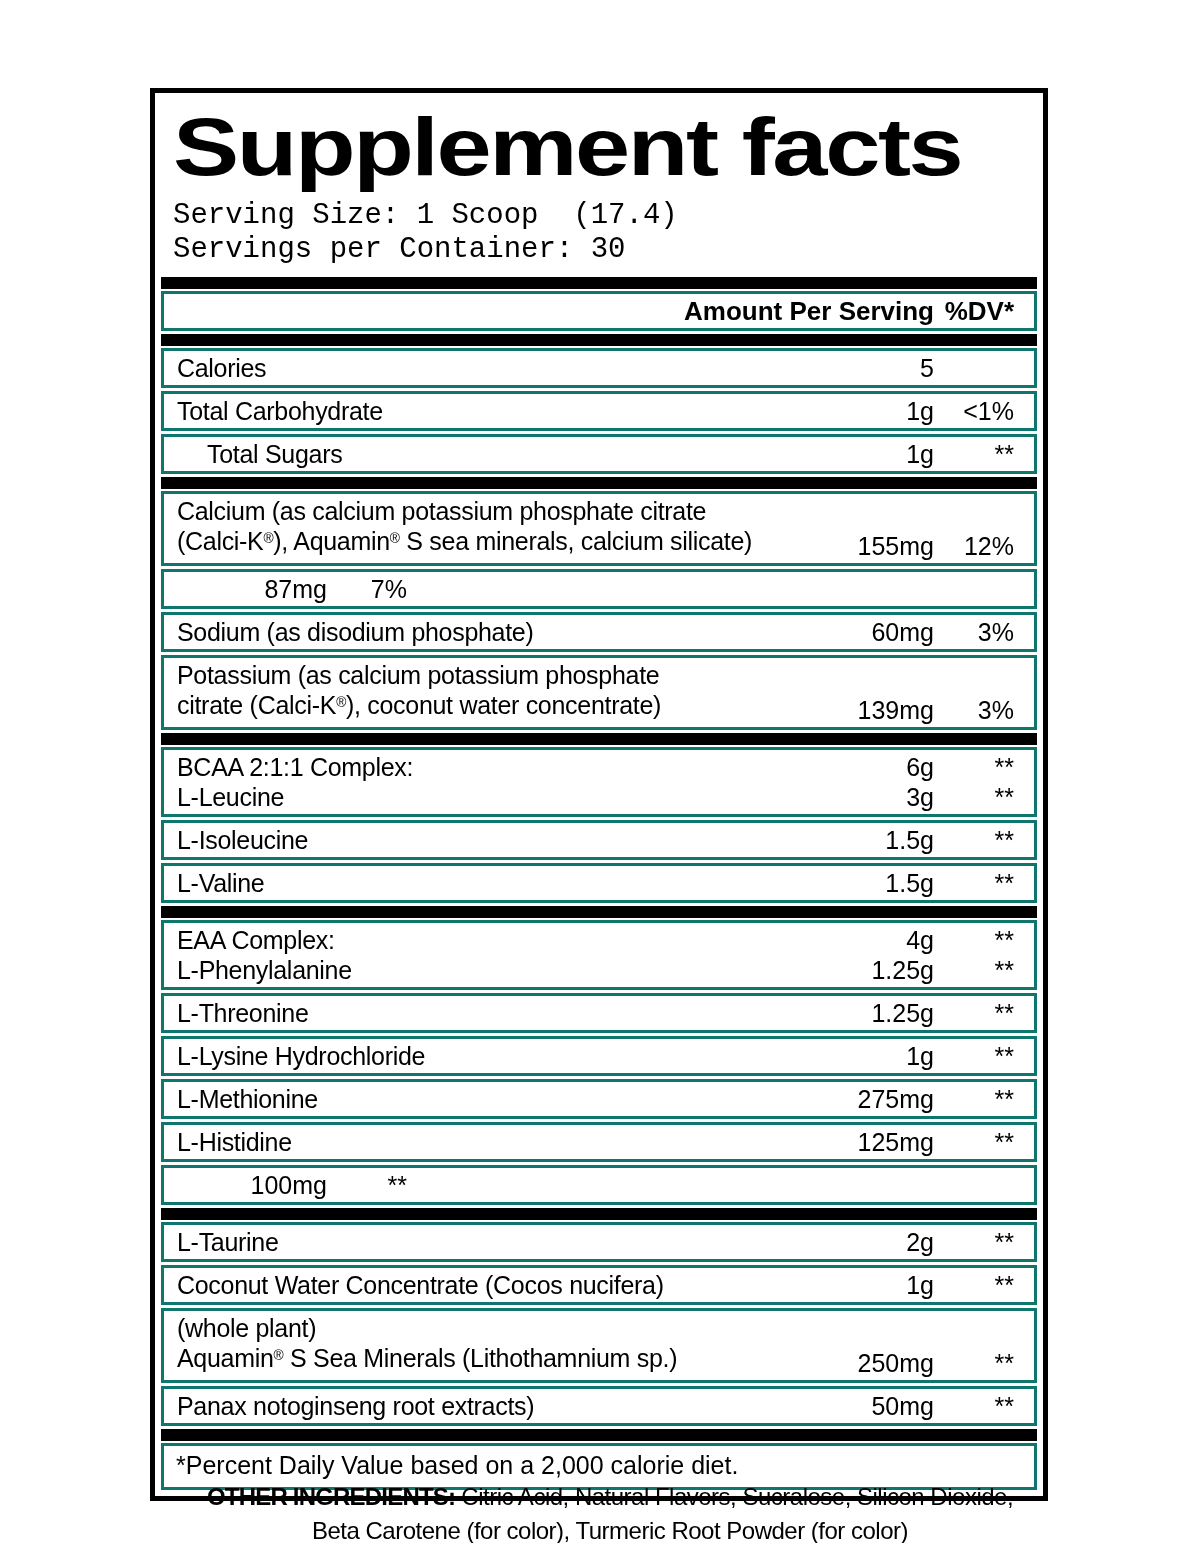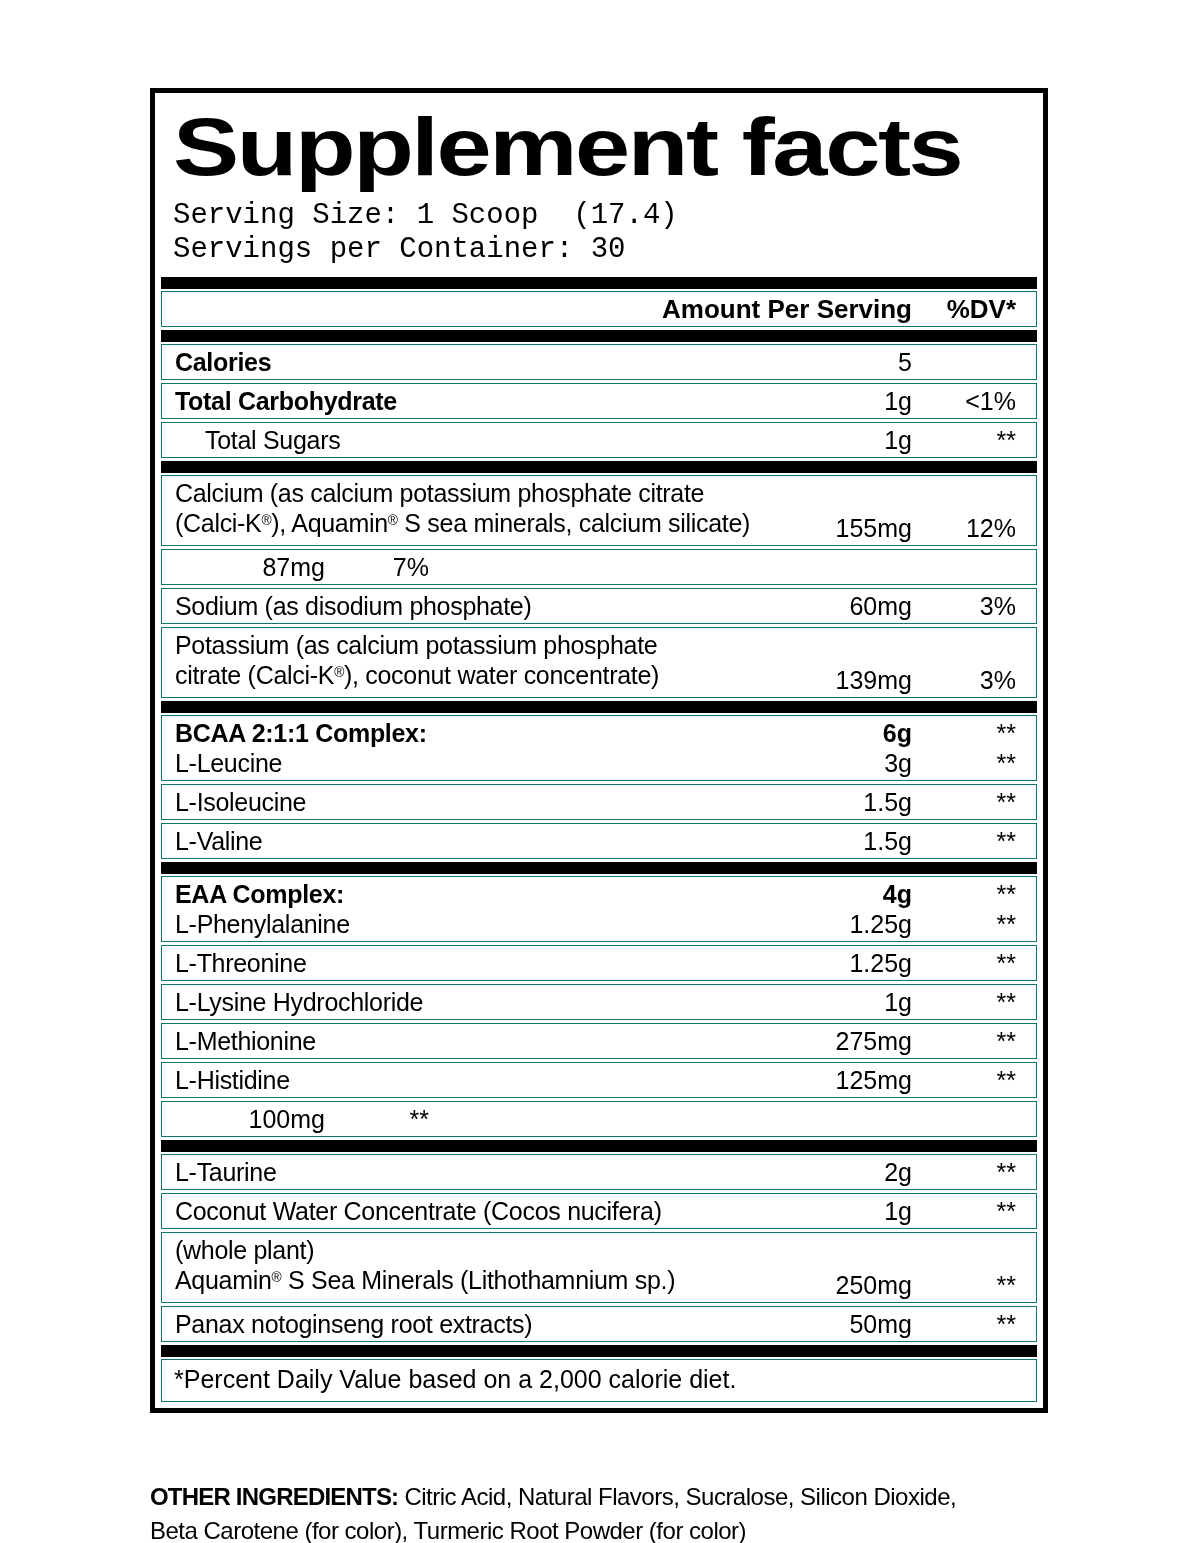--- a/index.html
+++ b/index.html
@@ -38,41 +38,41 @@
   .serving-line {
     font-size: 29px;
     line-height: 34px;
     white-space: pre;
     font-family: Liberation Mono, monospace;
   }
 
   
   .bar { height: 12px; background: #000; margin: 2px 0; }
   .box {
-    border: 1px solid #0f766e;
+    border: 3px solid #0f766e;
     background: #fff;
     padding: 2px 0;
     margin-bottom: 3px;
   }
   .box:last-child { margin-bottom: 0; }
 
   
   .row {
     display: flex;
     align-items: flex-end;
     padding-left: 13px;
     font-size: 25px;
     line-height: 30px;
   }
   .row-name { flex: 1; min-width: 0; letter-spacing: -0.3px; }
   .row-name .nm-line { white-space: nowrap; }
   .row-name.indent { padding-left: 30px; }
   .row-amount { width: 150px; text-align: right; flex-shrink: 0; white-space: nowrap; }
-  .row-dv { width: 124px; padding-right: 20px; text-align: right; flex-shrink: 0; white-space: nowrap; }
-  .bold { font-weight: bold; }
+  .row-dv { width: 100px; padding-right: 20px; text-align: right; flex-shrink: 0; white-space: nowrap; }
+  .bold { font-weight: normal; }
 
   sup { font-size: 55%; position: relative; top: -0.5em; vertical-align: baseline; }
 
   
   .colheader .spacer { flex: 1; }
   .colheader .amount-header {
     font-weight: bold;
     font-size: 26px;
     text-align: right;
     white-space: nowrap;
@@ -86,21 +86,21 @@
   
   .other {
     position: absolute;
     left: 150px;
     top: 1480px;
     width: 920px;
     font-size: 24px;
     line-height: 34px;
     letter-spacing: -0.5px;
   }
-  .other .oi-line { white-space: nowrap; }
+  .other .oi-line { white-space: nowrap; text-align: center; }
   .other .oi-label { font-weight: bold; letter-spacing: -0.8px; }
 </style>
 </head>
 <body>
 
 <div class="panel">
 
   <div class="panel-header">
     <div class="title">Supplement facts</div>
     <div class="serving-line">Serving Size: 1 Scoop  (17.4)</div>

